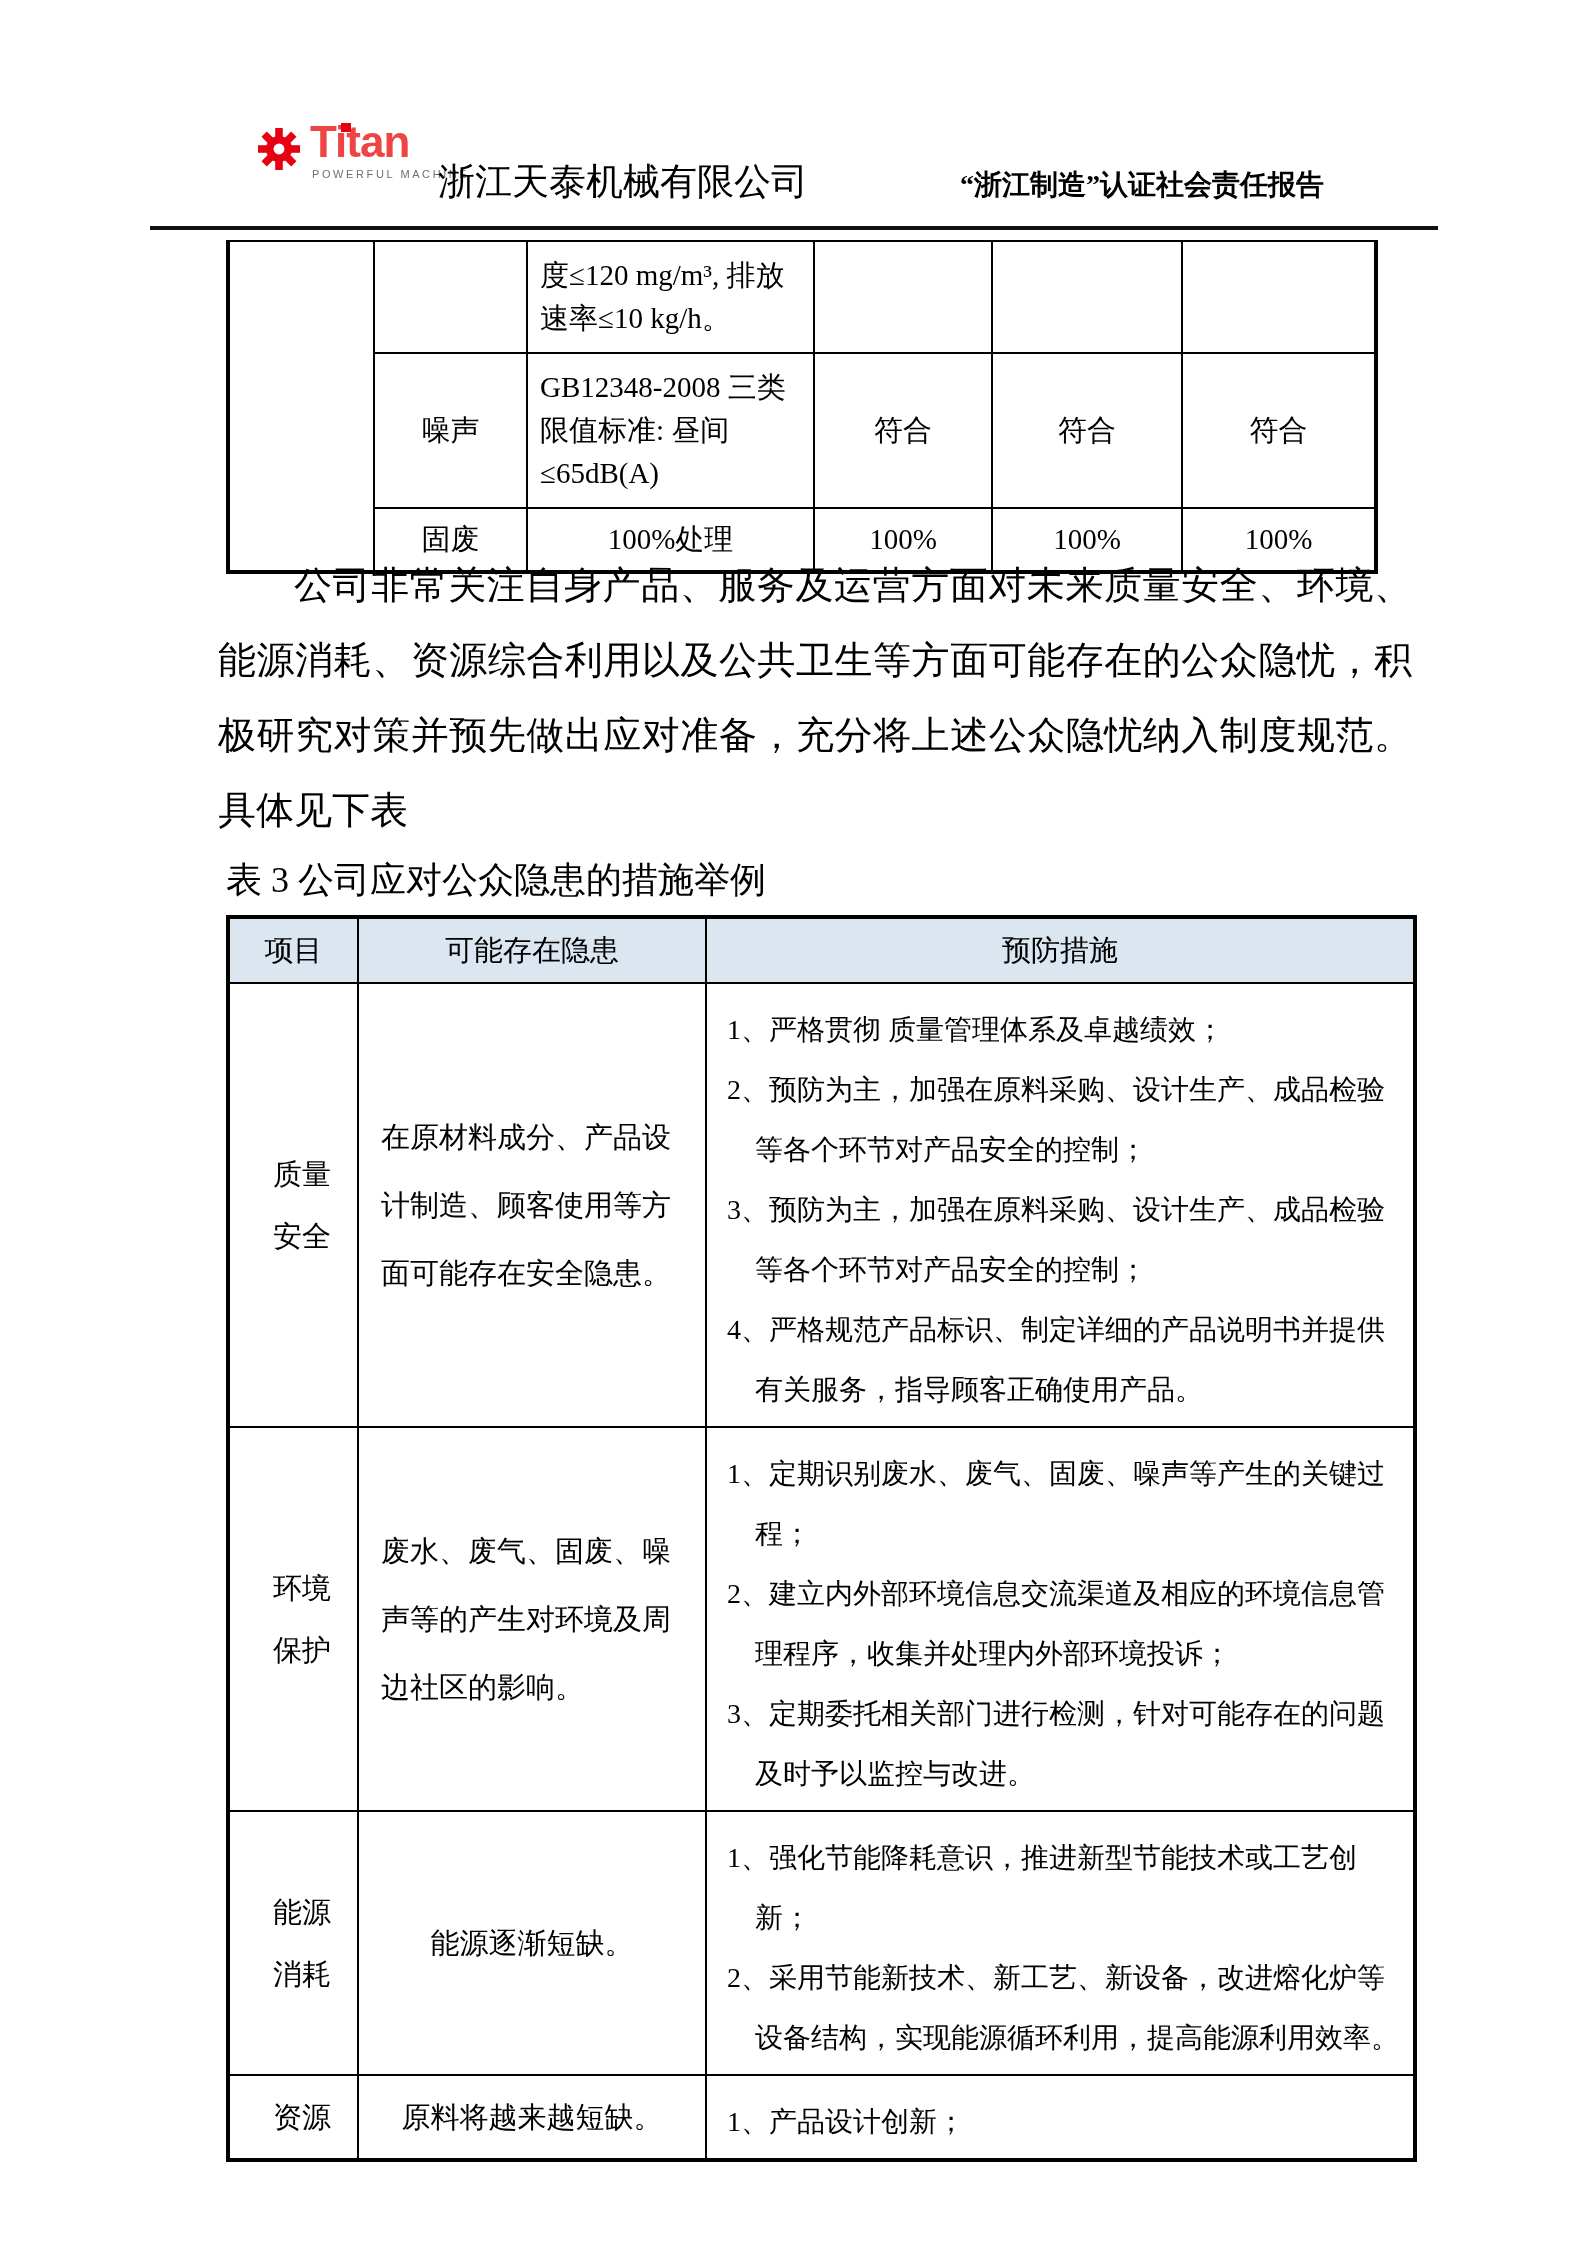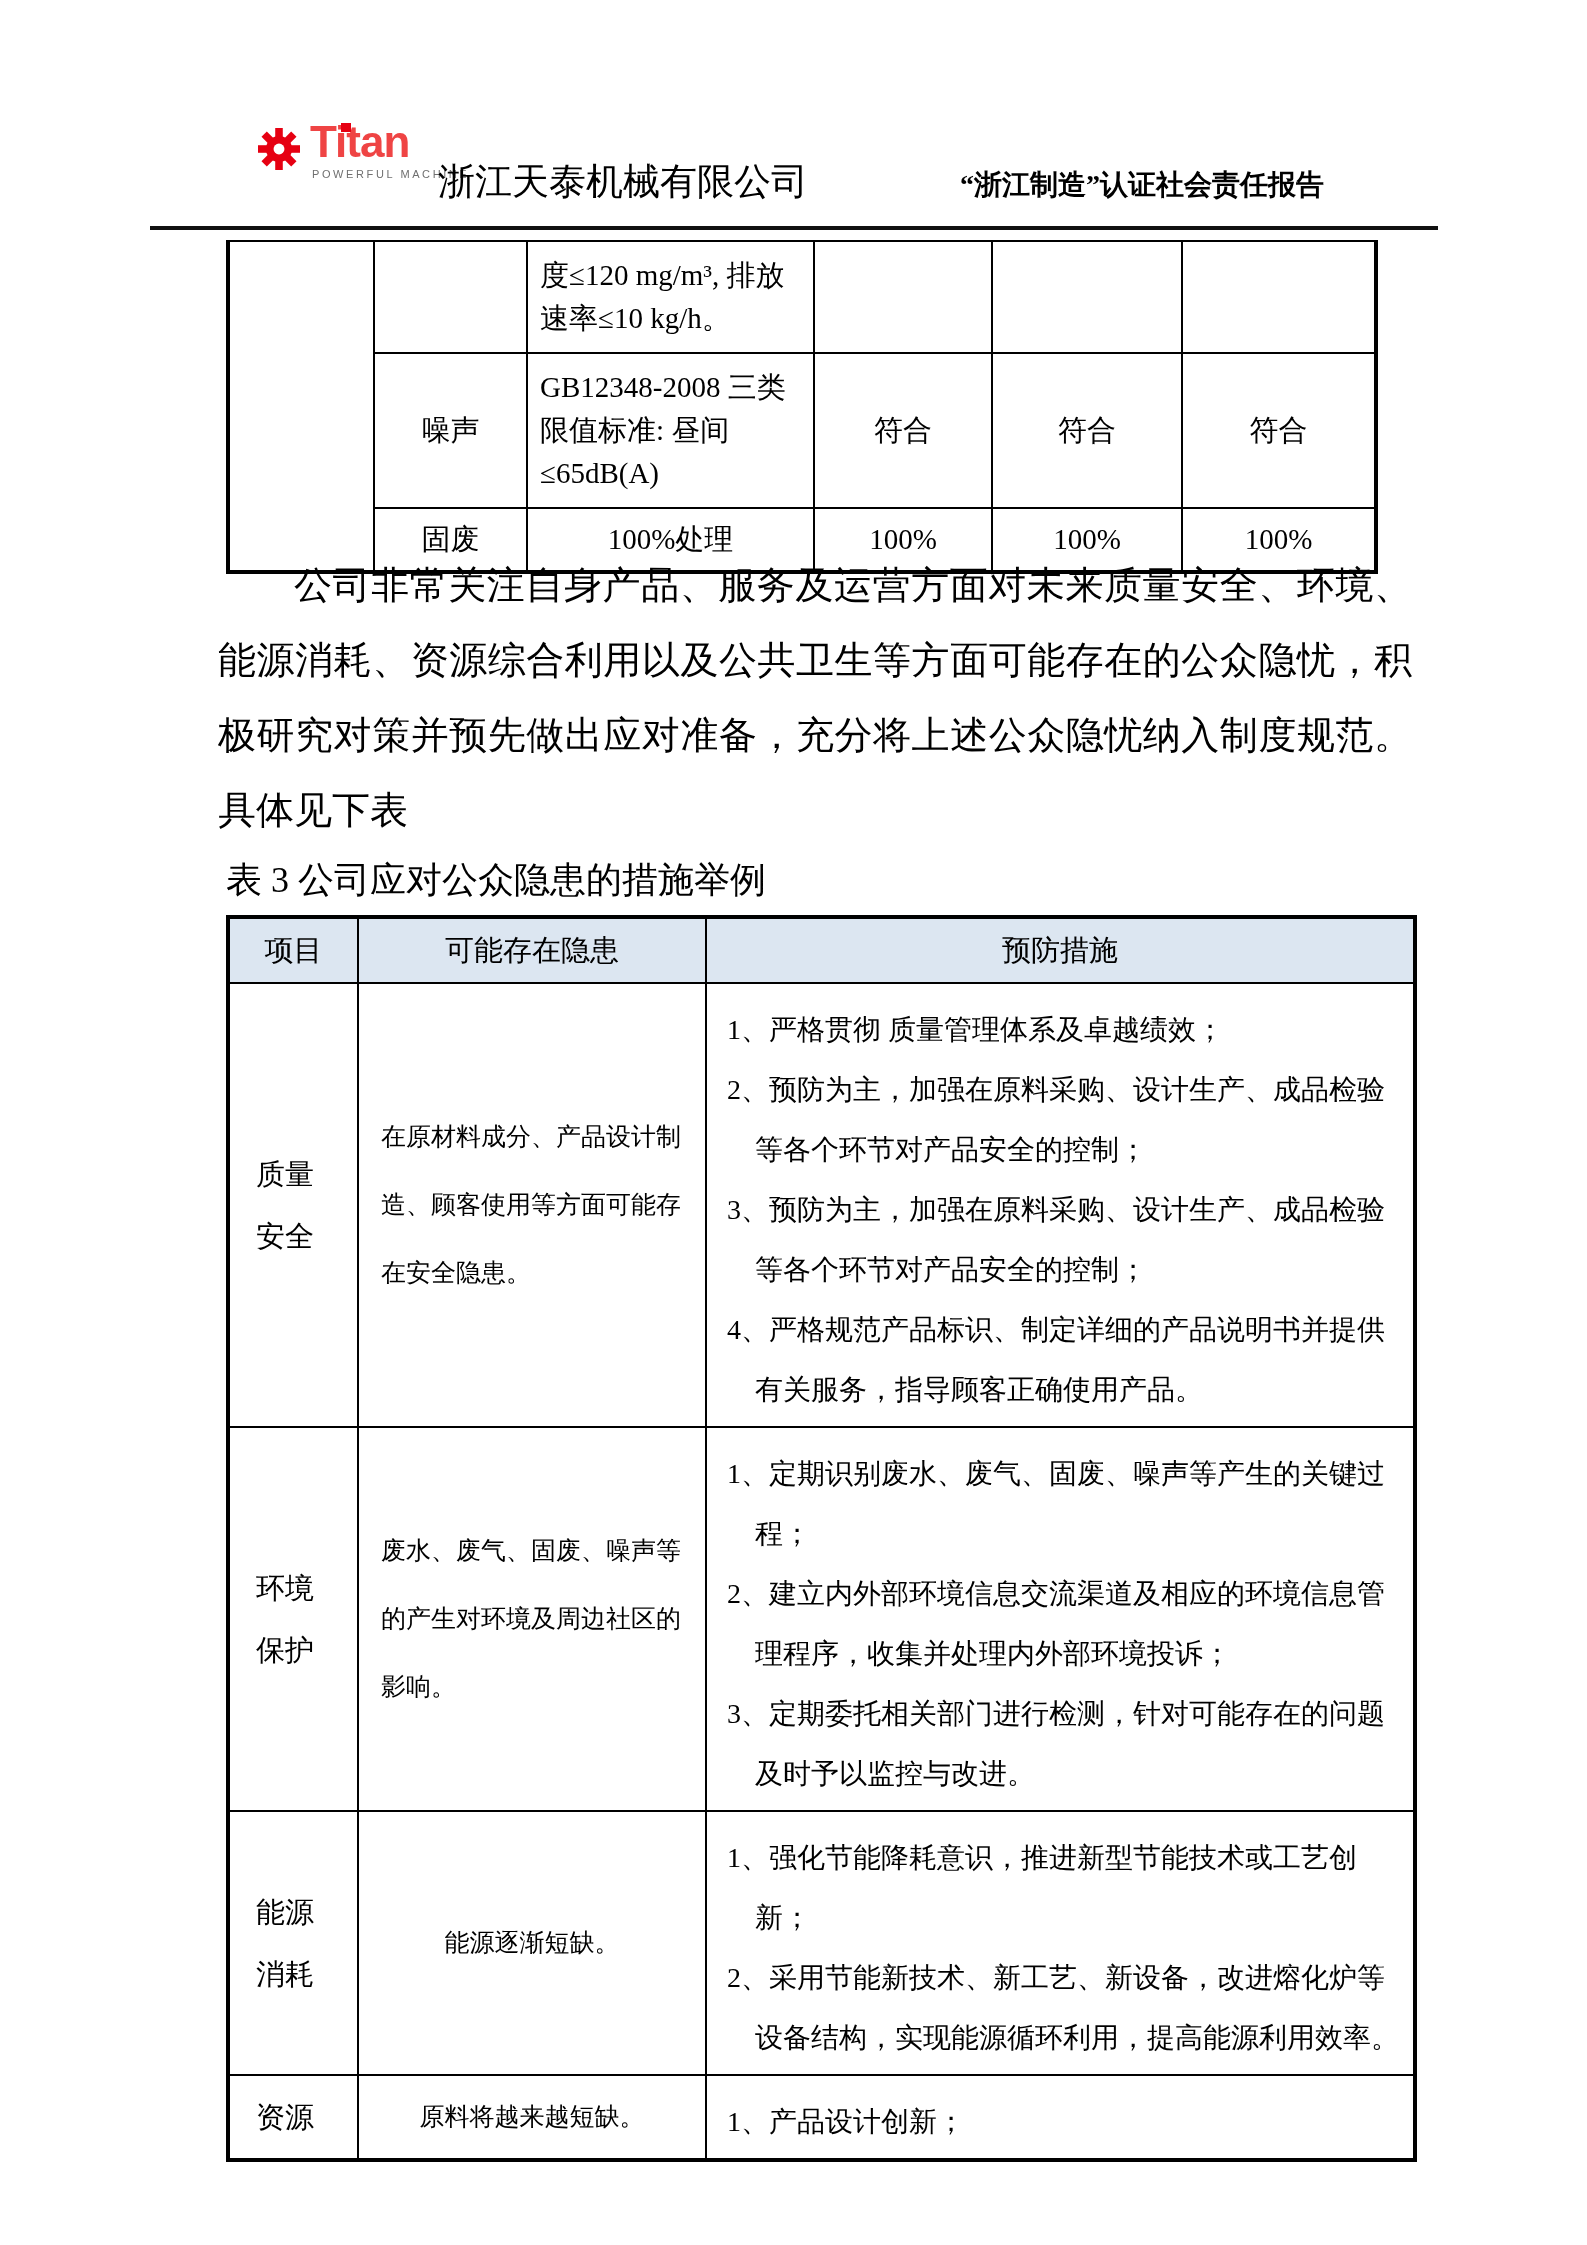--- a/index.html
+++ b/index.html
@@ -66,24 +66,24 @@
   .table3 th,.table3 td{border:2px solid #000;vertical-align:middle;overflow:hidden;}
   .table3 th{
     background:#dce6f1;font-weight:normal;font-size:29px;text-align:center;
   }
   .table3 tr.head{height:66px;}
   .table3 tr.row-quality{height:437px;}
   .table3 tr.row-env{height:380px;}
   .table3 tr.row-energy{height:188px;}
   .table3 tr.row-resource{height:63px;}
   .table3 .item{
-    text-align:left;font-size:29px;line-height:62px;padding:0 26px;
+    text-align:right;font-size:29px;line-height:62px;padding:0 26px;
   }
   .table3 .hazard{
-    font-size:25px;line-height:68px;padding:0 22px;text-align:left;
+    font-size:29px;line-height:68px;padding:0 22px;text-align:left;
   }
   .table3 .hazard-center{text-align:center;padding:0 6px;}
   .table3 .measures{
     font-size:28px;line-height:60px;padding:16px 10px 6px 20px;text-align:left;
   }
   .measure{padding-left:1em;text-indent:-1em;}
 </style>
 </head>
 <body>
 

